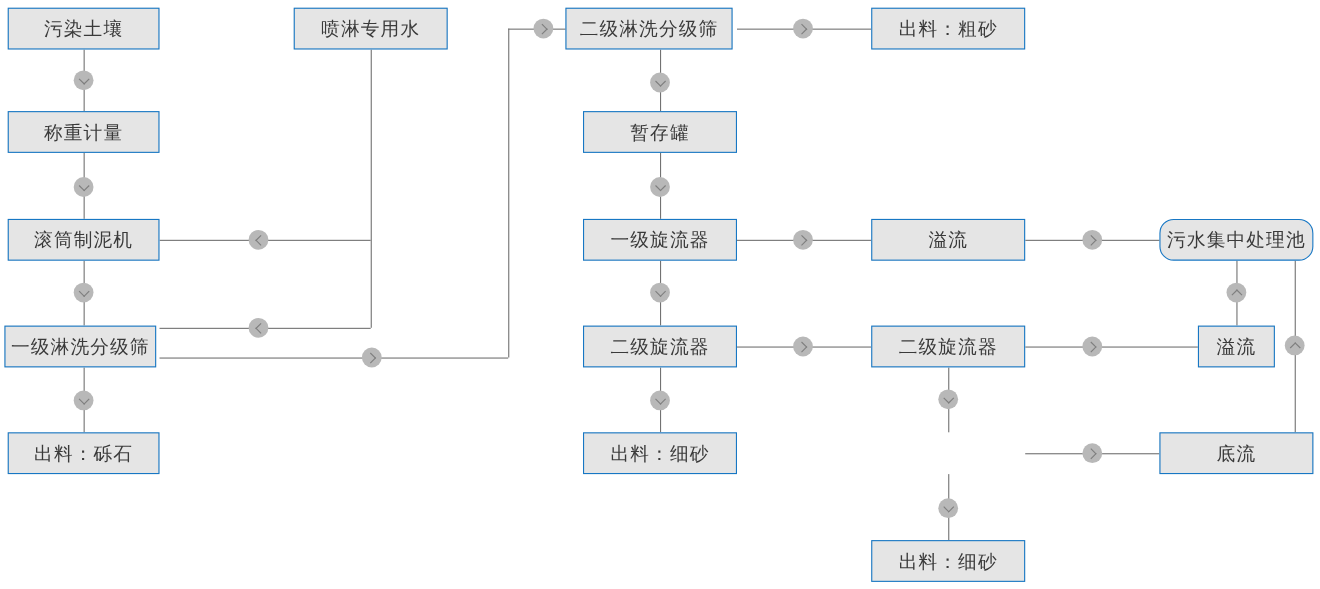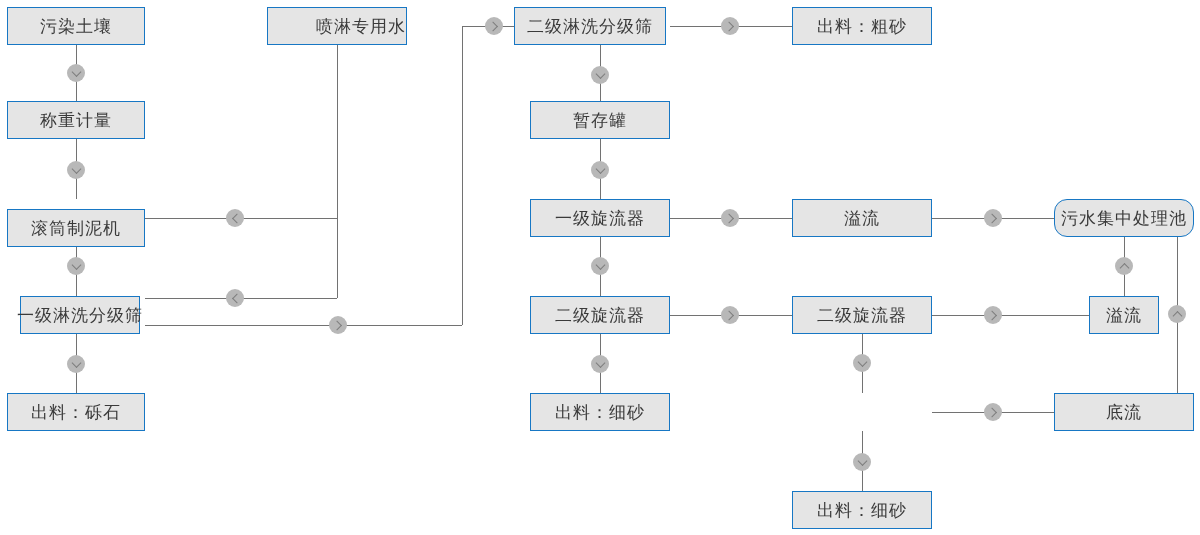--- a/index.html
+++ b/index.html
@@ -143,48 +143,48 @@
     </div>
     <div class="arrow dir-right" style="left: 984px; top: 403px;">
       <span class="chev"></span>
     </div>
     <div class="arrow dir-down" style="left: 853px; top: 453px;">
       <span class="chev"></span>
     </div>
     <div class="node" style="left: 7px; top: 7px; width: 138px; height: 38px;">
       <span>污染土壤</span>
     </div>
-    <div class="node" style="left: 267px; top: 7px; width: 140px; height: 38px; justify-content: flex-end;">
+    <div class="node" style="left: 267px; top: 7px; width: 140px; height: 38px;">
       <span>喷淋专用水</span>
     </div>
     <div class="node" style="left: 514px; top: 7px; width: 152px; height: 38px; text-align: center;">
       <span>二级淋洗分级筛</span>
     </div>
     <div class="node" style="left: 792px; top: 7px; width: 140px; height: 38px;">
       <span>出料：粗砂</span>
     </div>
     <div class="node" style="left: 7px; top: 101px; width: 138px; height: 38px;">
       <span>称重计量</span>
     </div>
     <div class="node" style="left: 530px; top: 101px; width: 140px; height: 38px;">
       <span>暂存罐</span>
     </div>
-    <div class="node" style="left: 7px; top: 199px; width: 138px; height: 38px; margin-top: 10px;">
+    <div class="node" style="left: 7px; top: 199px; width: 138px; height: 38px;">
       <span>滚筒制泥机</span>
     </div>
     <div class="node" style="left: 530px; top: 199px; width: 140px; height: 38px;">
       <span>一级旋流器</span>
     </div>
     <div class="node" style="left: 792px; top: 199px; width: 140px; height: 38px;">
       <span>溢流</span>
     </div>
     <div class="node" style="left: 1054px; top: 199px; width: 140px; height: 38px; border-radius: 13px;">
       <span>污水集中处理池</span>
     </div>
-    <div class="node" style="left: 20px; top: 296px; width: 120px; height: 38px;">
+    <div class="node" style="left: 4px; top: 296px; width: 138px; height: 38px;">
       <span>一级淋洗分级筛</span>
     </div>
     <div class="node" style="left: 530px; top: 296px; width: 140px; height: 38px;">
       <span>二级旋流器</span>
     </div>
     <div class="node" style="left: 792px; top: 296px; width: 140px; height: 38px;">
       <span>二级旋流器</span>
     </div>
     <div class="node" style="left: 1089px; top: 296px; width: 70px; height: 38px;">
       <span>溢流</span>

